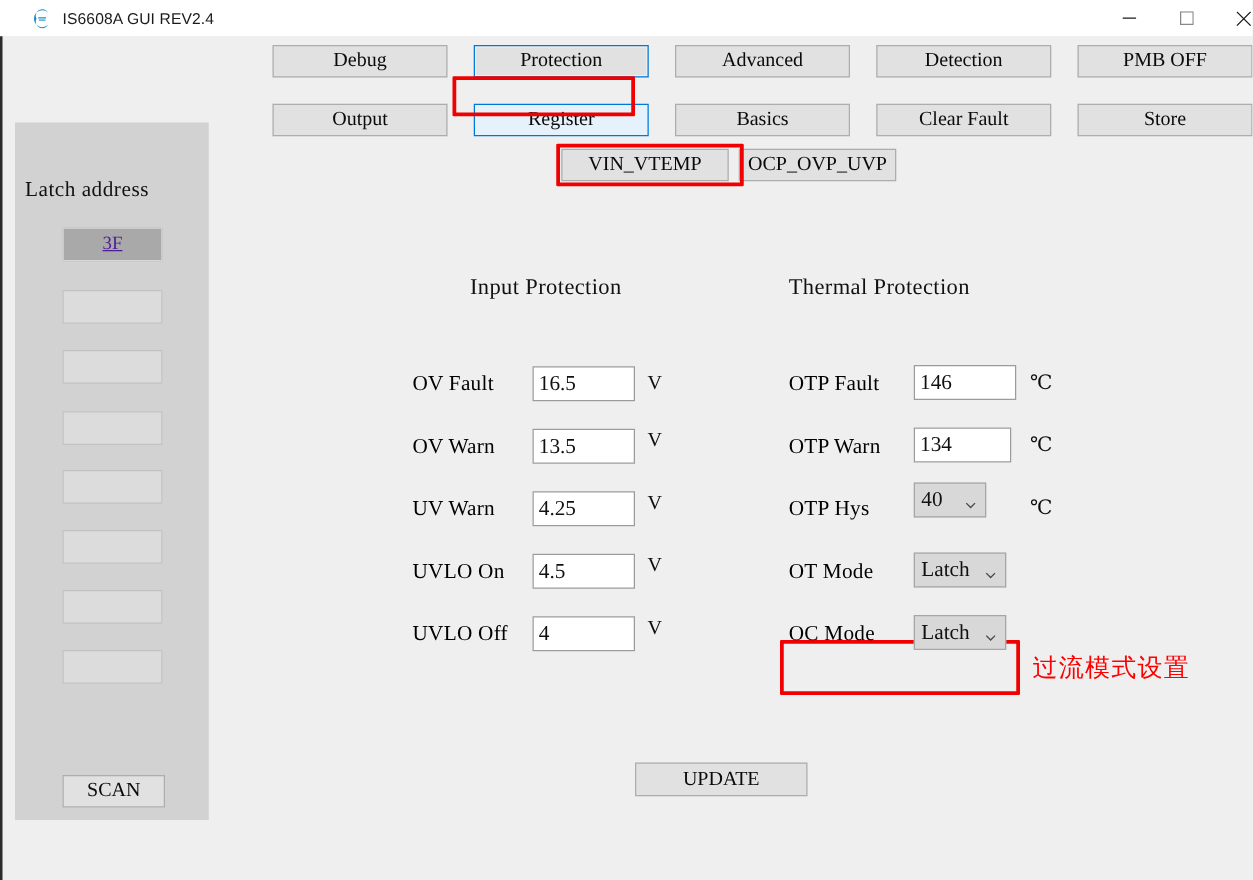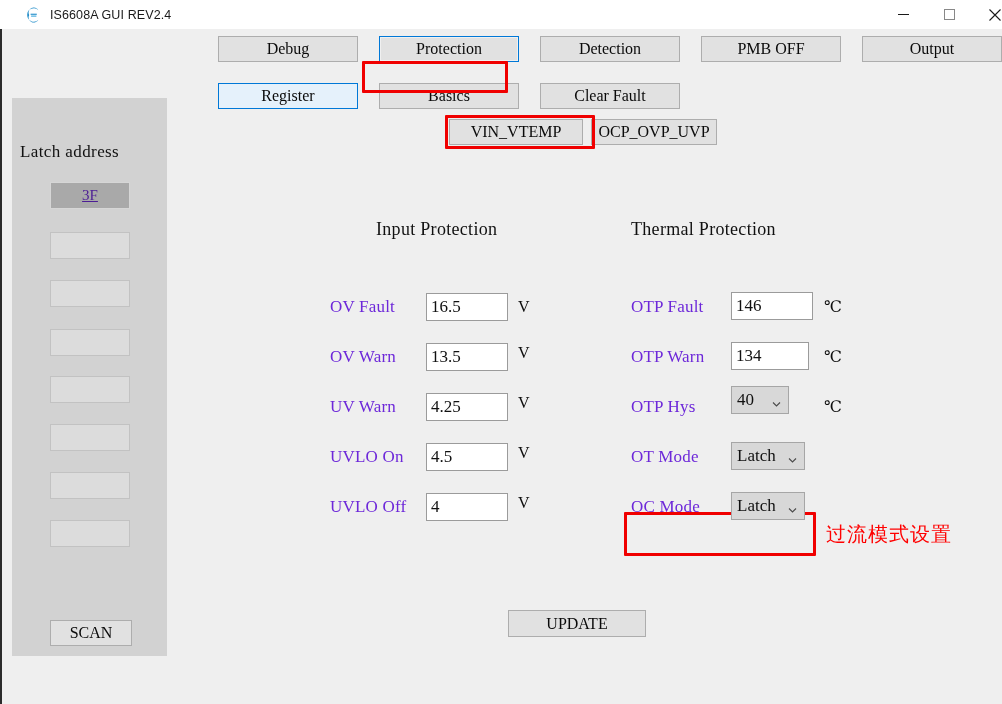--- a/index.html
+++ b/index.html
@@ -190,21 +190,21 @@
   #title-thermal { left: 629px; top: 190px; }
 
   .frow {
     position: absolute;
     height: 28px;
     display: flex;
     align-items: center;
   }
   .flabel {
     font-size: 17px;
-    color: #6d28d9;
+    color: #000000;
     white-space: nowrap;
     letter-spacing: 0.2px;
   }
   .unit {
     font-size: 16px;
     color: #0d0d0d;
     white-space: nowrap;
   }
   .tinput {
     background: #ffffff;
@@ -299,26 +299,28 @@
         </svg>
     </div>
   </div>
 </div>
 
 <div id="client">
 
   <div id="navgrid">
     <div class="btn">Debug</div>
     <div class="btn focused">Protection</div>
+    <div class="btn">Advanced</div>
     <div class="btn">Detection</div>
     <div class="btn">PMB OFF</div>
     <div class="btn">Output</div>
     <div class="btn hover">Register</div>
     <div class="btn">Basics</div>
     <div class="btn">Clear Fault</div>
+    <div class="btn">Store</div>
   </div>
 
   <div id="subtabs">
     <div class="btn" id="tab-vin">VIN_VTEMP</div>
     <div class="btn" id="tab-ocp">OCP_OVP_UVP</div>
   </div>
 
   <div class="annot" id="annot-protection"></div>
   <div class="annot" id="annot-vintemp"></div>
   <div class="annot" id="annot-ocmode"></div>

